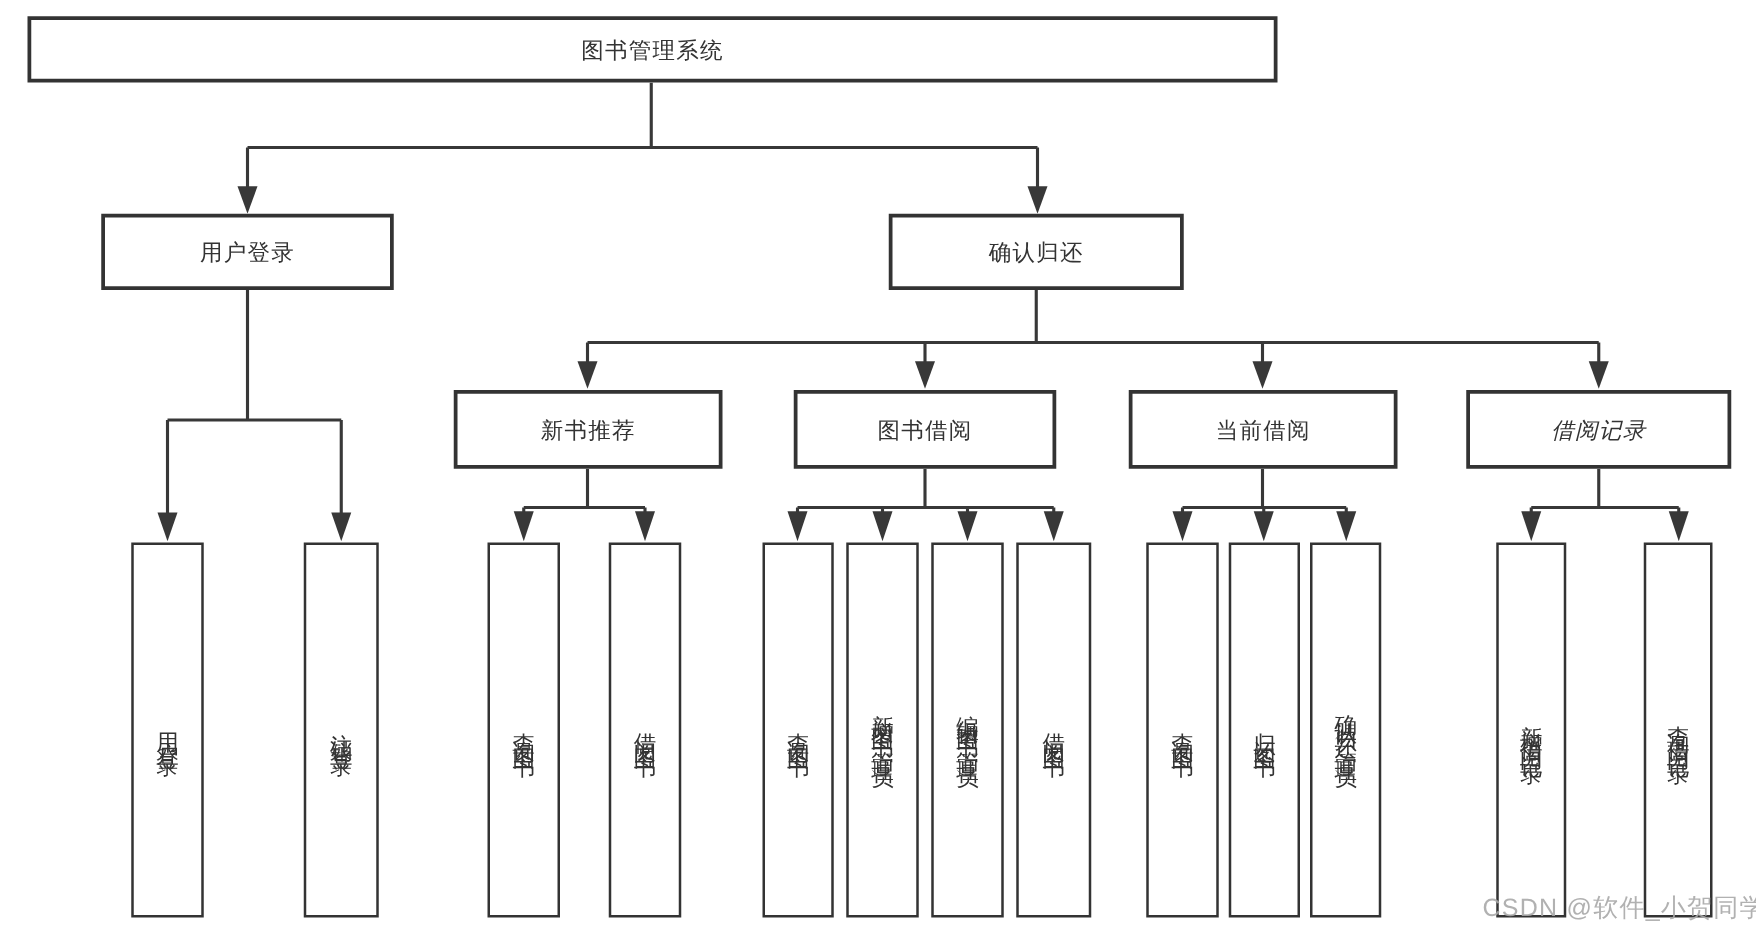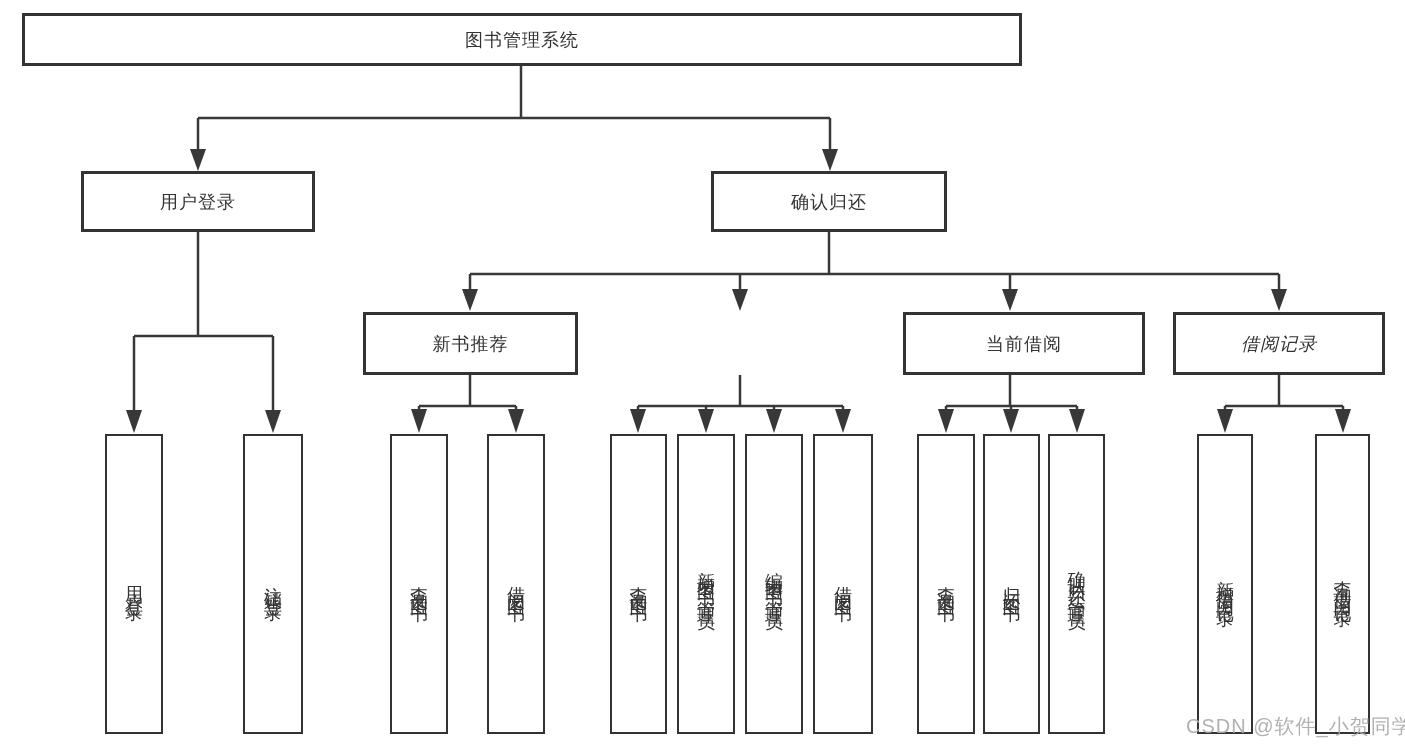--- a/index.html
+++ b/index.html
@@ -138,21 +138,24 @@
   <div class="node" style="left:81px;top:171px;width:234px;height:61px;">
     <span>用户登录</span>
   </div>
   <div class="node" style="left:711px;top:171px;width:236px;height:61px;">
     <span>确认归还</span>
   </div>
 
   <div class="node" style="left:363px;top:312px;width:215px;height:63px;">
     <span>新书推荐</span>
   </div>
-  <div class="node" style="left:903px;top:312px;width:242px;height:63px;">
+  <div class="node" style="left:635px;top:312px;width:210px;height:63px;">
+    <span>图书借阅</span>
+  </div>
+  <div class="node" style="left:903px;top:312px;width:215px;height:63px;">
     <span>当前借阅</span>
   </div>
   <div class="node" style="left:1173px;top:312px;width:212px;height:63px;font-style:italic;">
     <span>借阅记录</span>
   </div>
 
   <div class="leaf" style="left:105px;width:58px;">
     <span>用户登录</span>
   </div>
   <div class="leaf" style="left:243px;width:60px;">

